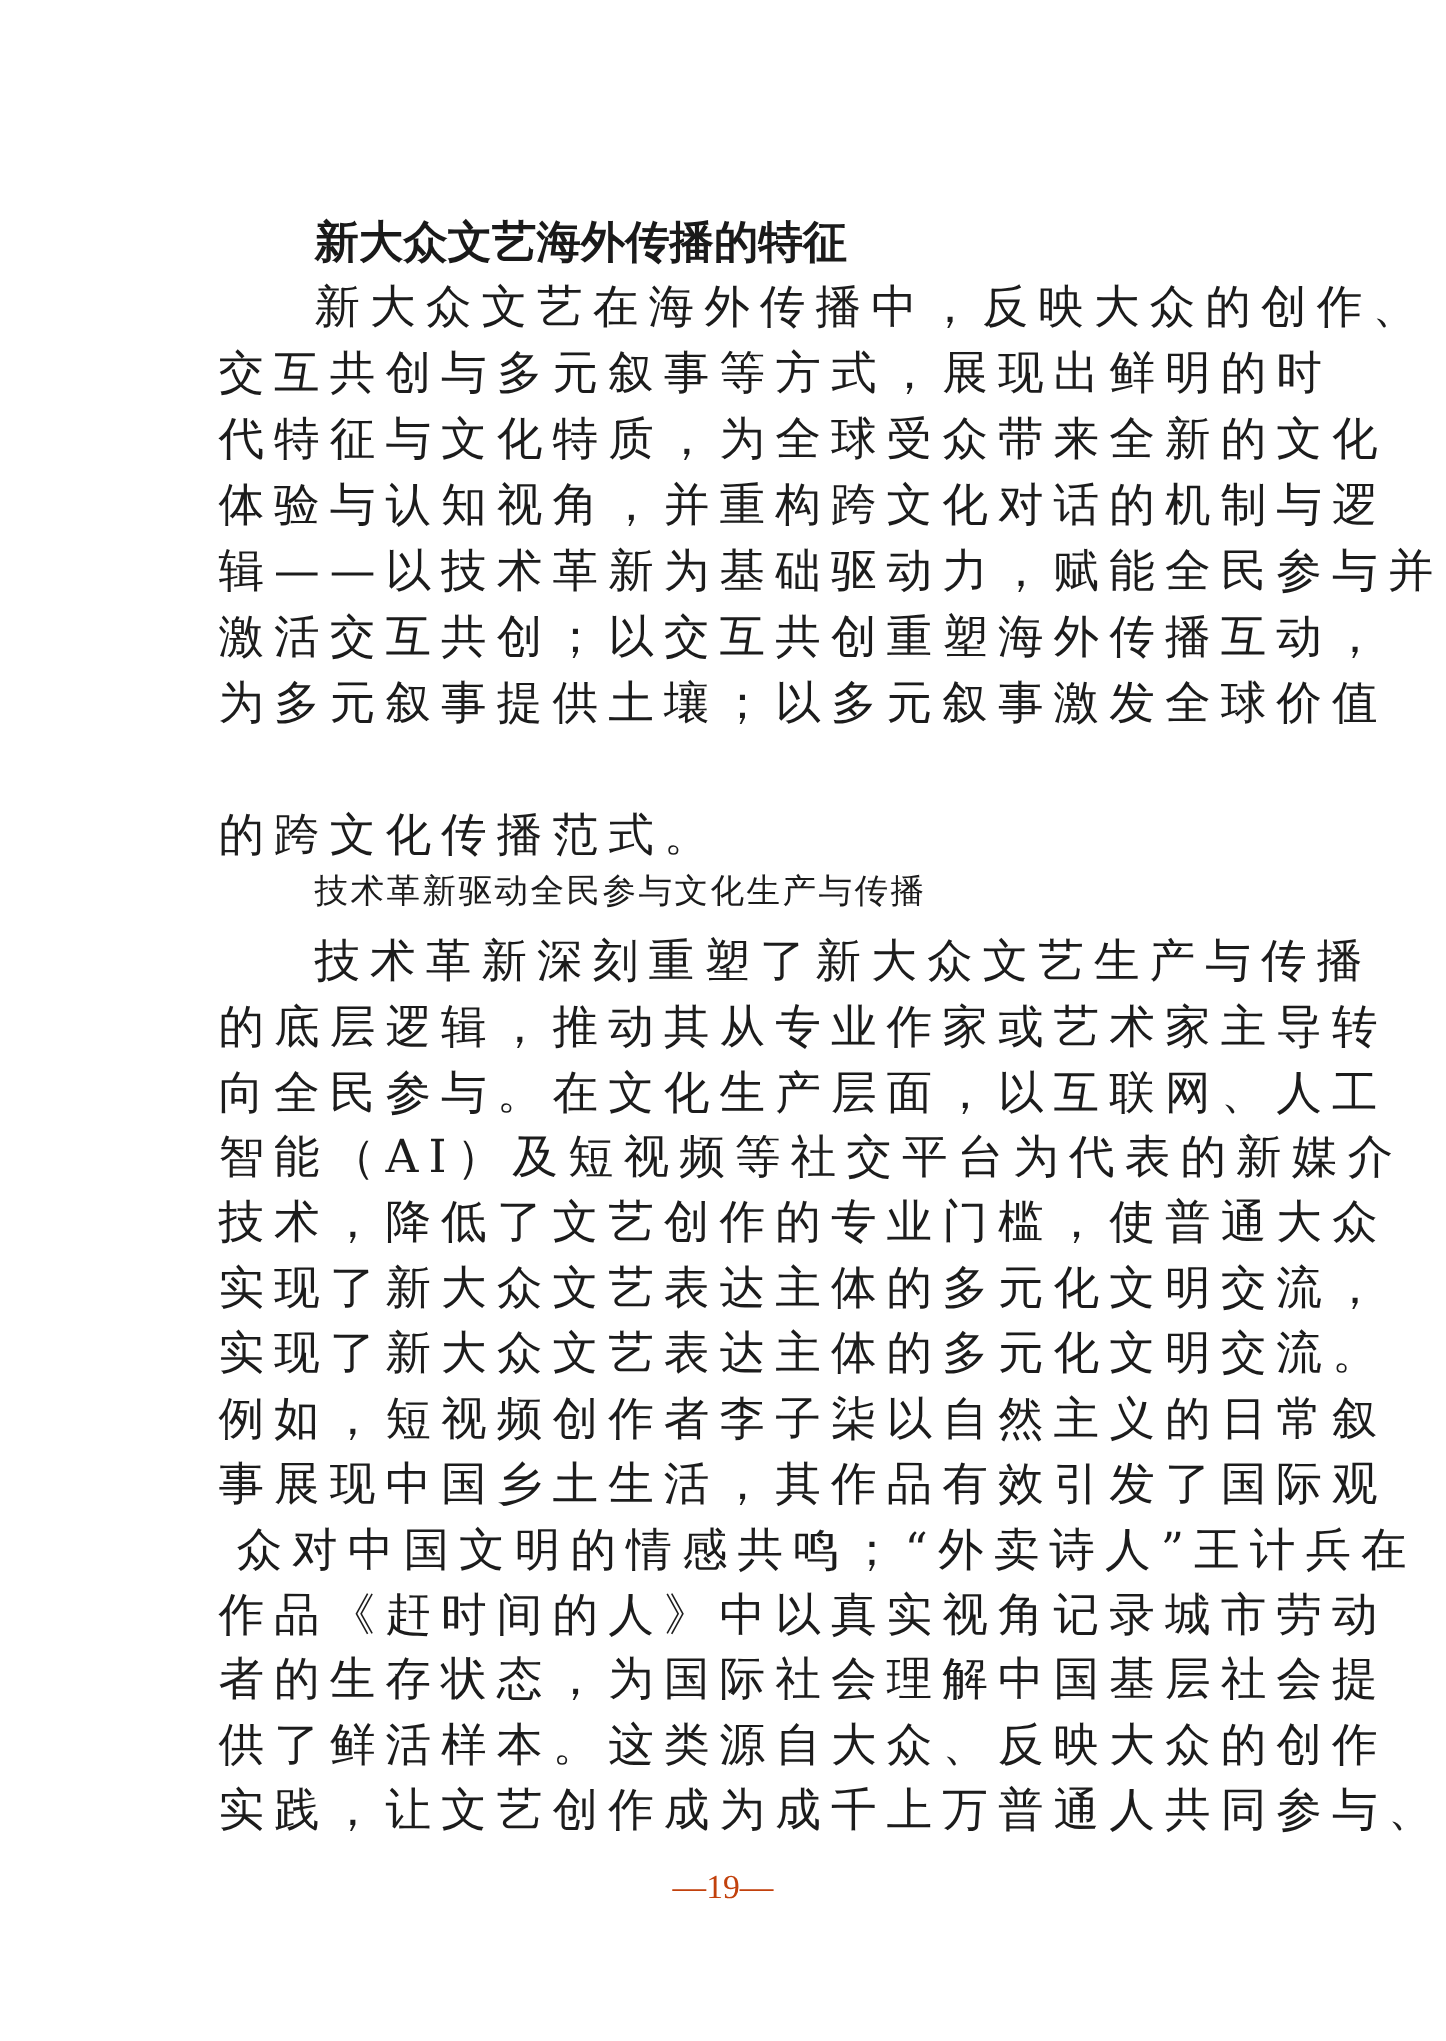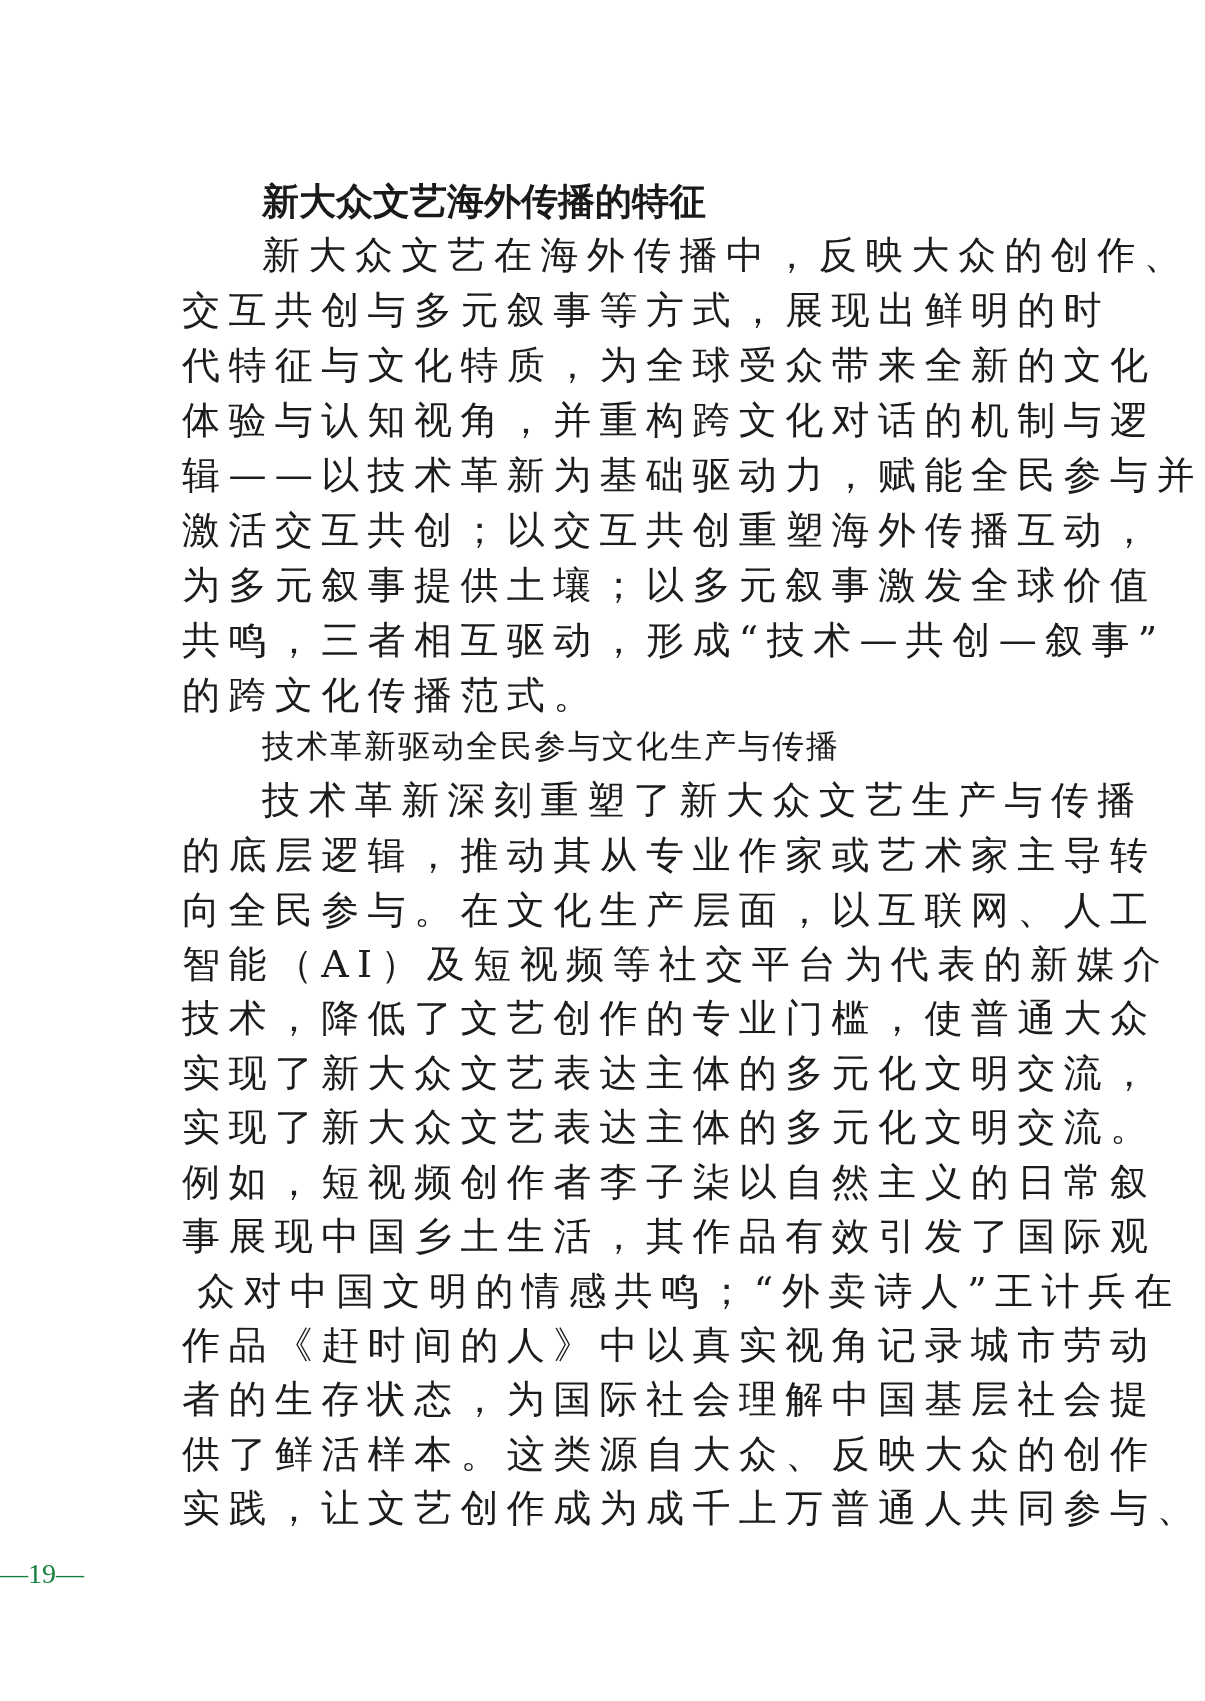--- a/index.html
+++ b/index.html
@@ -18,49 +18,48 @@
   }
   .indent { left: 262px; }
   .h1 {
     font-family: "DejaVu Sans", "Liberation Sans", sans-serif;
     font-weight: bold;
     letter-spacing: 0px;
     font-size: 37px;
     color: #1a1a1a;
   }
   .h2 {
-    font-family: Liberation Serif, serif;
+    font-family: Liberation Mono, monospace;
     letter-spacing: 2px;
-    font-size: 32px;
+    font-size: 28px;
   }
   .pagenum {
     position: absolute;
     left: 0; width: 1205px;
     top: 1558px;
-    text-align: left;
+    text-align: center;
     font-family: "Liberation Serif", "DejaVu Serif", serif;
     font-size: 28px;
-    color: #15803d;
+    color: #c2410c;
   }
 </style>
 </head>
 <body>
 
 <div class="page">
 
   <div class="line h1 indent" style="top:180px;">新大众文艺海外传播的特征</div>
 
   <div class="line indent" style="top:233px;">新大众文艺在海外传播中，反映大众的创作、</div>
   <div class="line" style="top:288px;">交互共创与多元叙事等方式，展现出鲜明的时</div>
   <div class="line" style="top:343px;">代特征与文化特质，为全球受众带来全新的文化</div>
   <div class="line" style="top:398px;">体验与认知视角，并重构跨文化对话的机制与逻</div>
   <div class="line" style="top:453px;">辑——以技术革新为基础驱动力，赋能全民参与并</div>
   <div class="line" style="top:508px;">激活交互共创；以交互共创重塑海外传播互动，</div>
   <div class="line" style="top:563px;text-align:center;">为多元叙事提供土壤；以多元叙事激发全球价值</div>
-  <div class="line" style="top:618px;">共鸣，三者相互驱动，形成“技术—共创—叙事”</div>
   <div class="line" style="top:673px;">的跨文化传播范式。</div>
 
   <div class="line h2 indent" style="top:724px;">技术革新驱动全民参与文化生产与传播</div>
 
   <div class="line indent" style="top:778px;">技术革新深刻重塑了新大众文艺生产与传播</div>
   <div class="line" style="top:833px;">的底层逻辑，推动其从专业作家或艺术家主导转</div>
   <div class="line" style="top:888px;">向全民参与。在文化生产层面，以互联网、人工</div>
   <div class="line" style="top:942px;">智能（AI）及短视频等社交平台为代表的新媒介</div>
   <div class="line" style="top:996px;">技术，降低了文艺创作的专业门槛，使普通大众</div>
   <div class="line" style="top:1051px;">实现了新大众文艺表达主体的多元化文明交流，</div>

